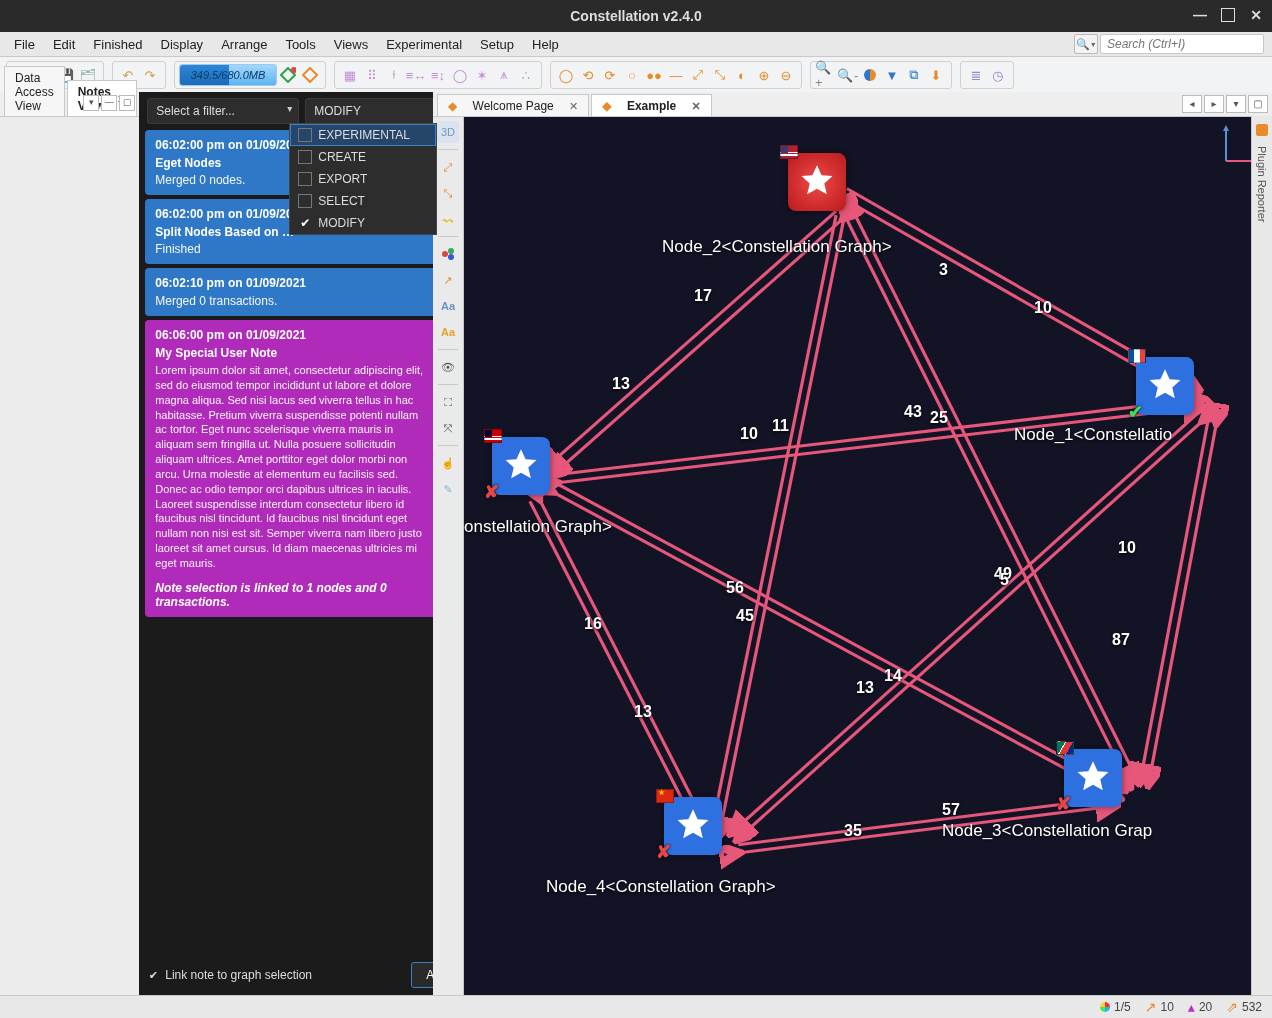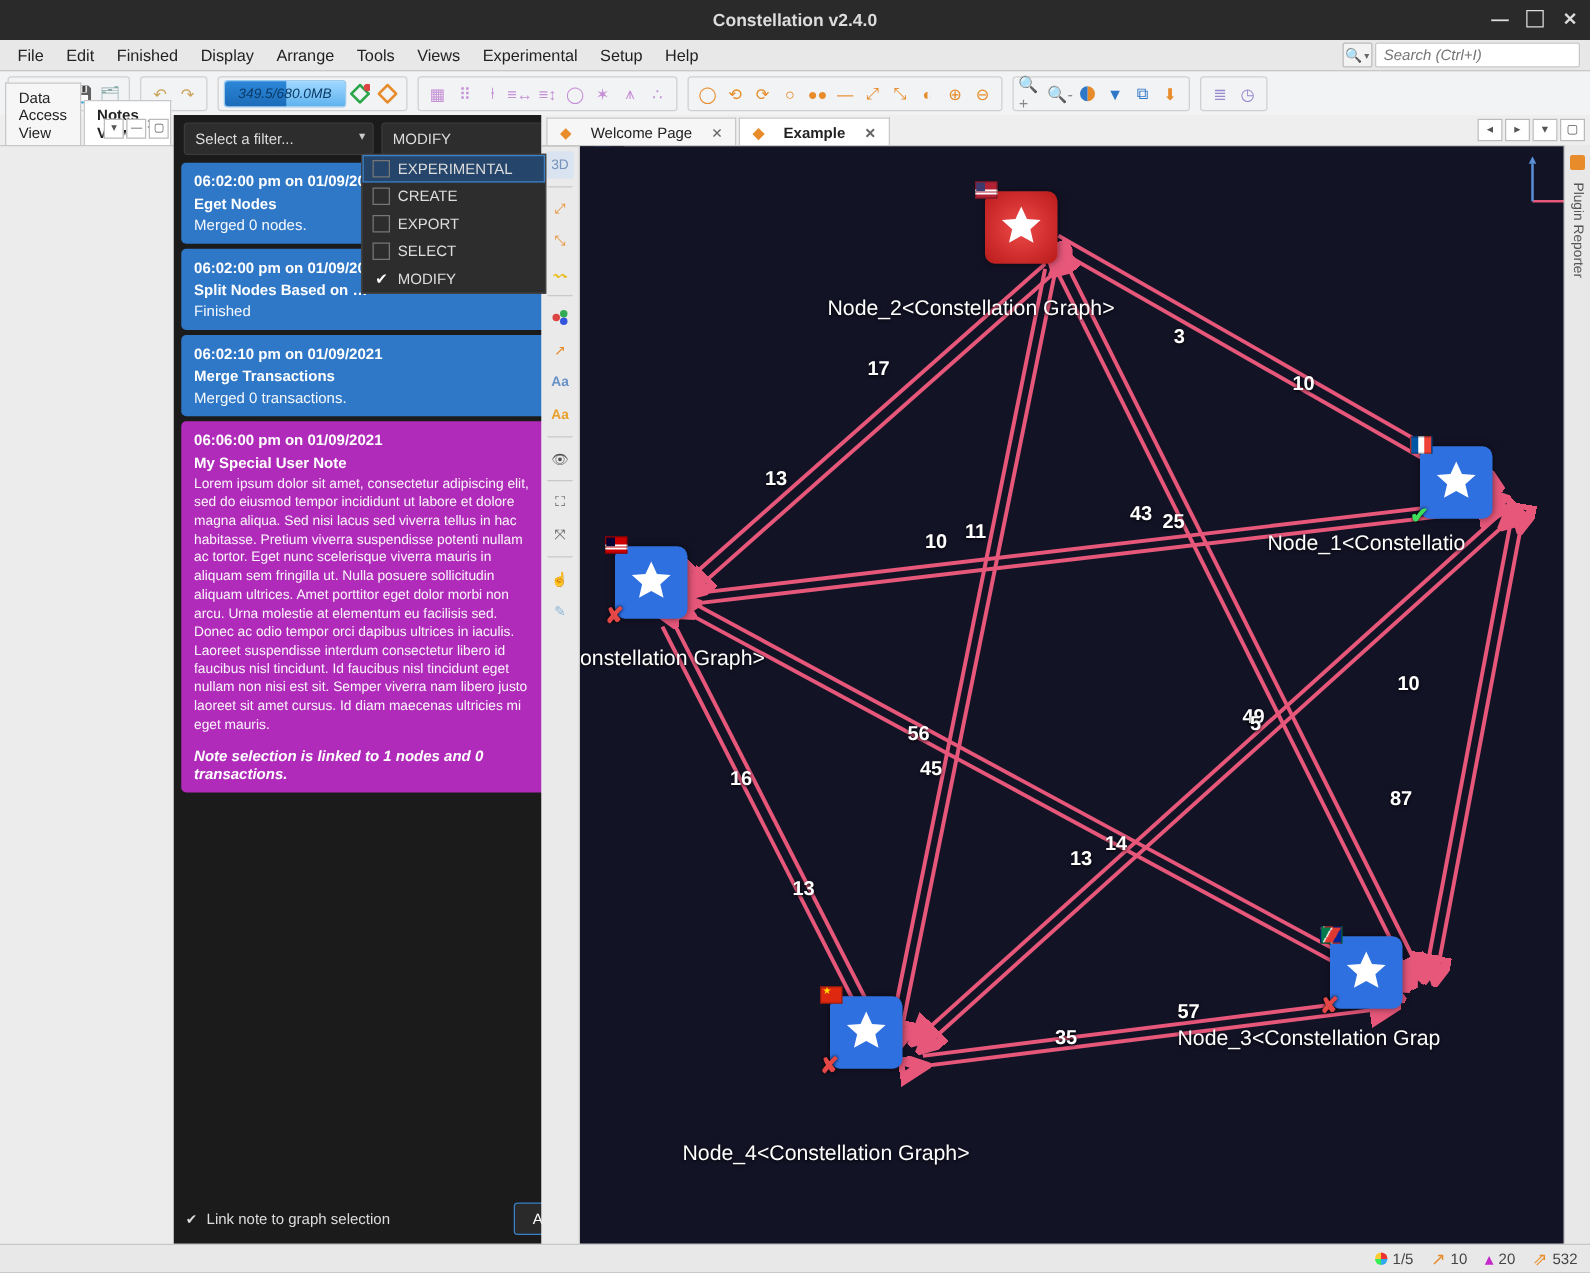--- a/index.html
+++ b/index.html
@@ -284,21 +284,20 @@
             <div class="ttl">Eget Nodes</div>
             <div class="body">Merged 0 nodes.</div>
           </div>
           <div class="note-card blue">
             <div class="ts">06:02:00 pm on 01/09/2021</div>
             <div class="ttl">Split Nodes Based on …</div>
             <div class="body">Finished</div>
           </div>
           <div class="note-card blue">
             <div class="ts">06:02:10 pm on 01/09/2021</div>
-            <div class="ttl">Merge Transactions</div>
             <div class="body">Merged 0 transactions.</div>
           </div>
           <div class="note-card magenta">
             <div class="body-wrap">
               <div class="ts">06:06:00 pm on 01/09/2021</div>
               <div class="ttl">My Special User Note</div>
               <div class="body">Lorem ipsum dolor sit amet, consectetur adipiscing elit, sed do eiusmod tempor incididunt ut labore et dolore magna aliqua. Sed nisi lacus sed viverra tellus in hac habitasse. Pretium viverra suspendisse potenti nullam ac tortor. Eget nunc scelerisque viverra mauris in aliquam sem fringilla ut. Nulla posuere sollicitudin aliquam ultrices. Amet porttitor eget dolor morbi non arcu. Urna molestie at elementum eu facilisis sed. Donec ac odio tempor orci dapibus ultrices in iaculis. Laoreet suspendisse interdum consectetur libero id faucibus nisl tincidunt. Id faucibus nisl tincidunt eget nullam non nisi est sit. Semper viverra nam libero justo laoreet sit amet cursus. Id diam maecenas ultricies mi eget mauris.</div>
               <div class="footnote">Note selection is linked to 1 nodes and 0 transactions.</div>
             </div>
             <div class="btns">
@@ -442,21 +441,21 @@
           </div>
           <span class="glabel" style="left:478px;top:704px">Node_3&lt;Constellation Grap</span>
 
           <div class="gnode blue" style="left:200px;top:680px">
             <span class="flag flag-cn"></span>
             <span class="badge-x">✘</span>
             <span class="star"><svg viewBox="0 0 24 24" class="star">
                   <path d="M12 2l2.9 6.3 6.9.6-5.2 4.6 1.6 6.8L12 16.9 5.8 20.3l1.6-6.8L2.2 8.9l6.9-.6z"></path>
                 </svg></span>
           </div>
-          <span class="glabel" style="left:82px;top:796px">Node_4&lt;Constellation Graph&gt;</span>
+          <span class="glabel" style="left:82px;top:760px">Node_4&lt;Constellation Graph&gt;</span>
 
           <div class="axis">
             <svg>
                 <line x1="8" y1="36" x2="40" y2="36" stroke="#e6577a" stroke-width="2"></line>
                 <polygon points="40,33 46,36 40,39" fill="#e6577a"></polygon>
               <line x1="8" y1="36" x2="8" y2="6" stroke="#5b8fd6" stroke-width="2"></line>
                 <polygon points="5,6 8,0 11,6" fill="#5b8fd6"></polygon>
               </svg>
           </div>
         </div>

